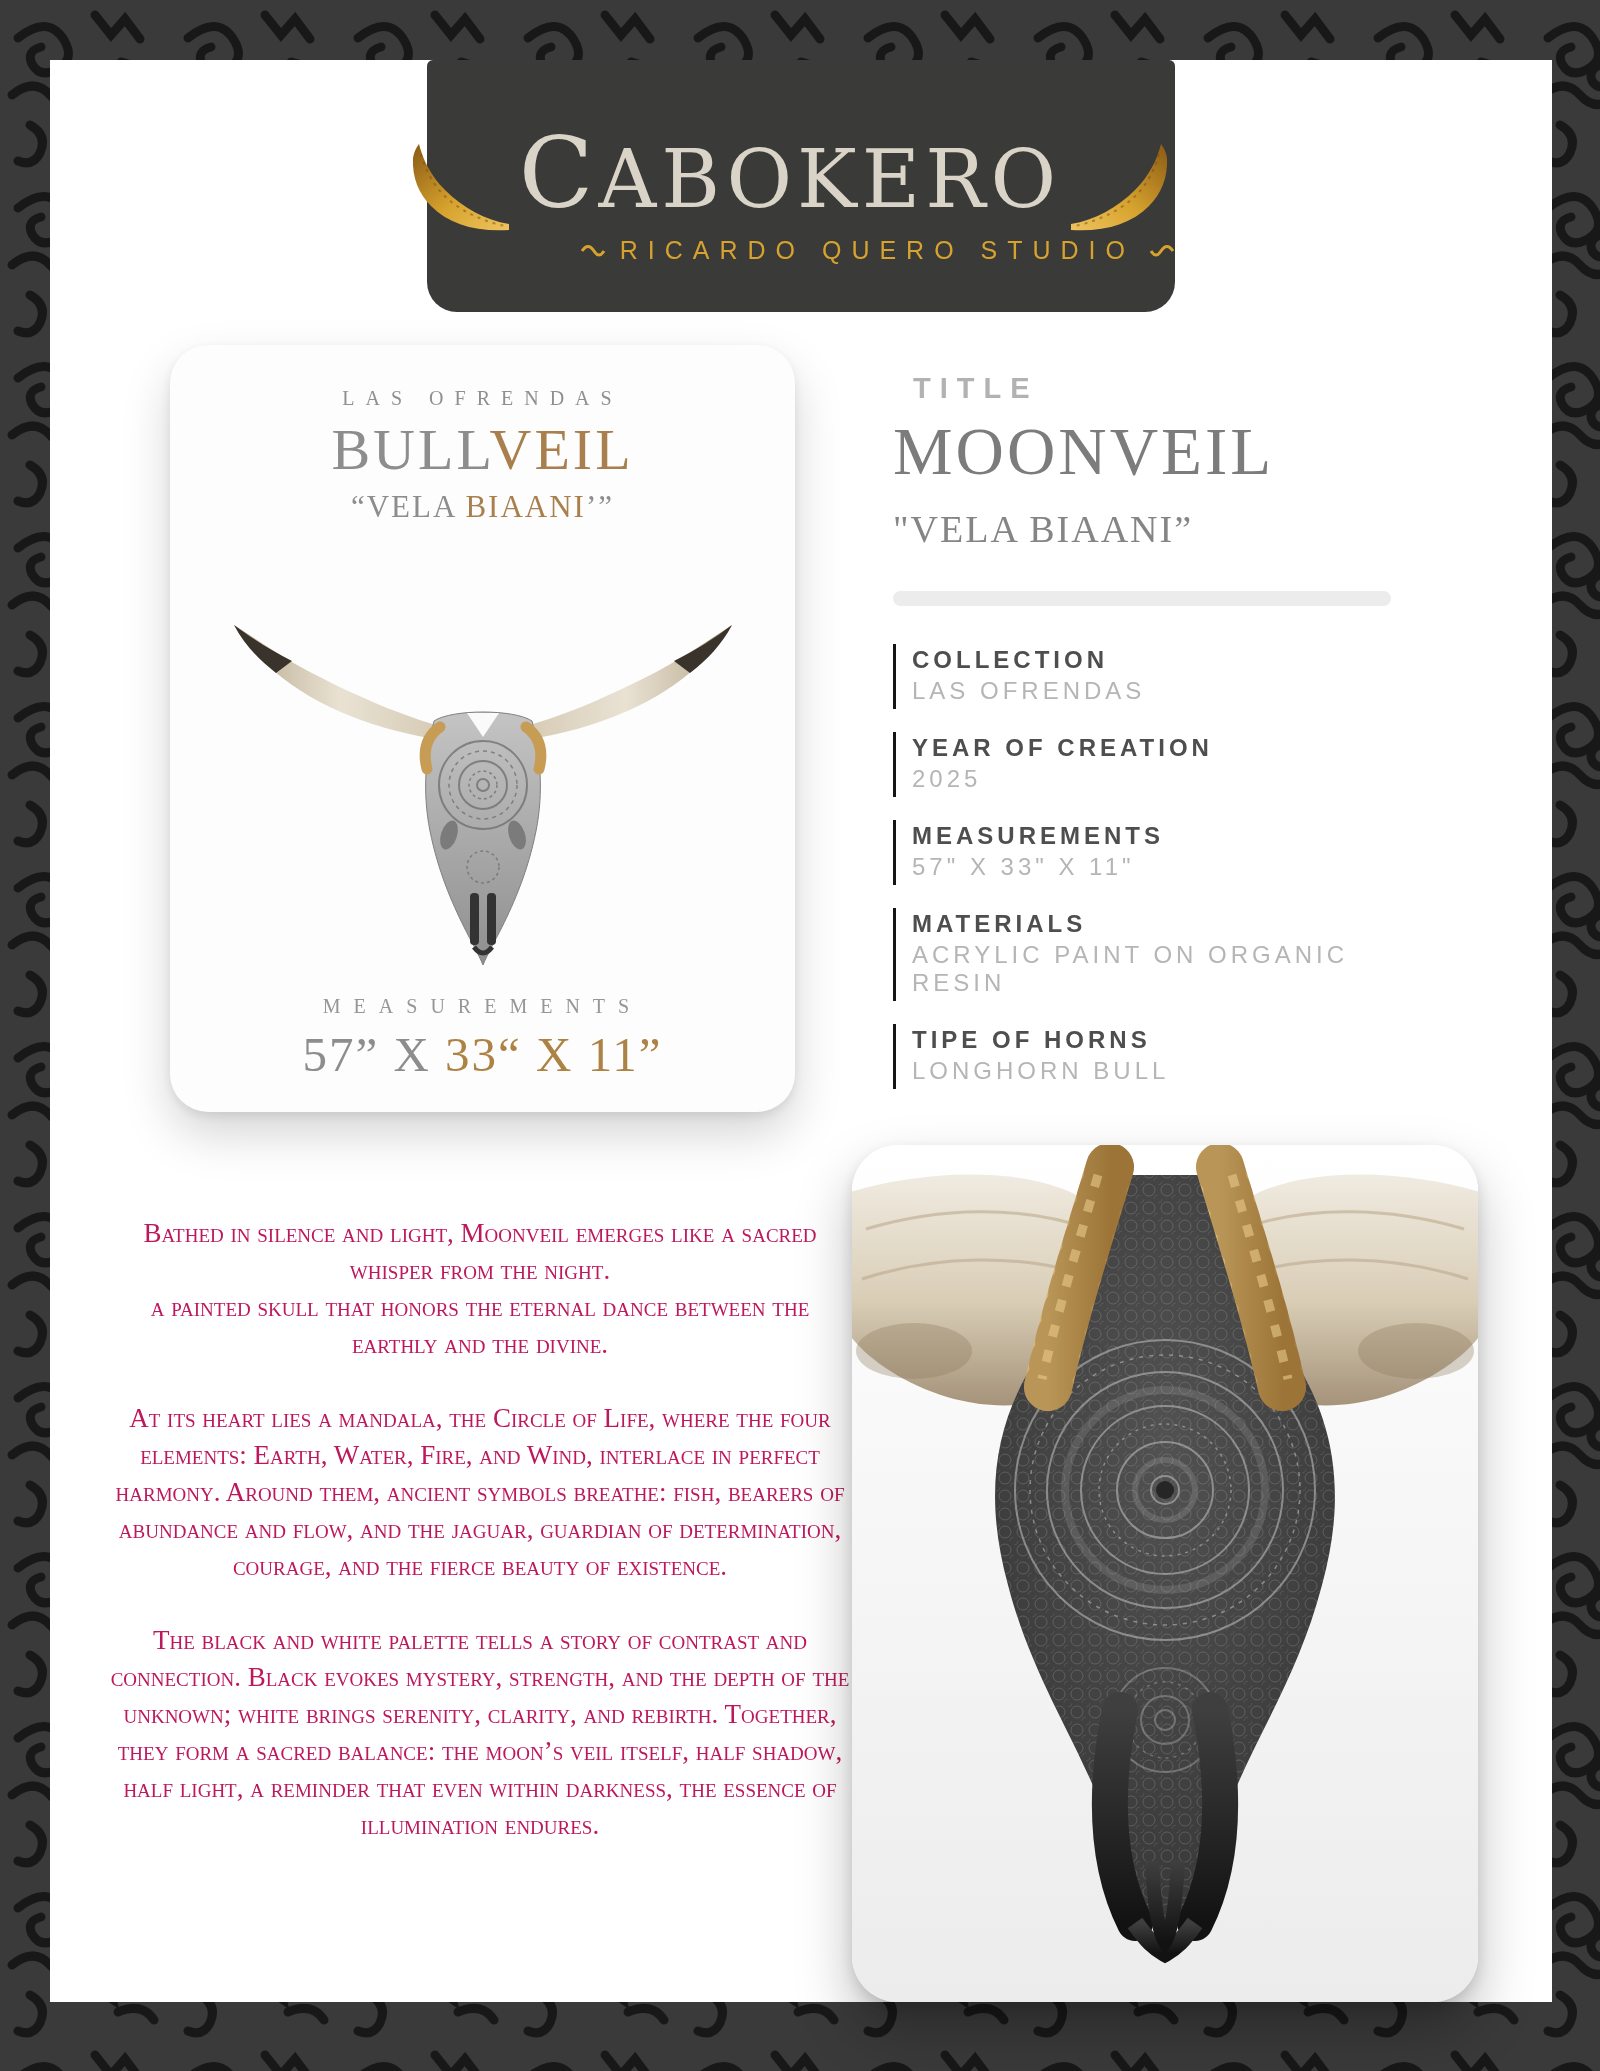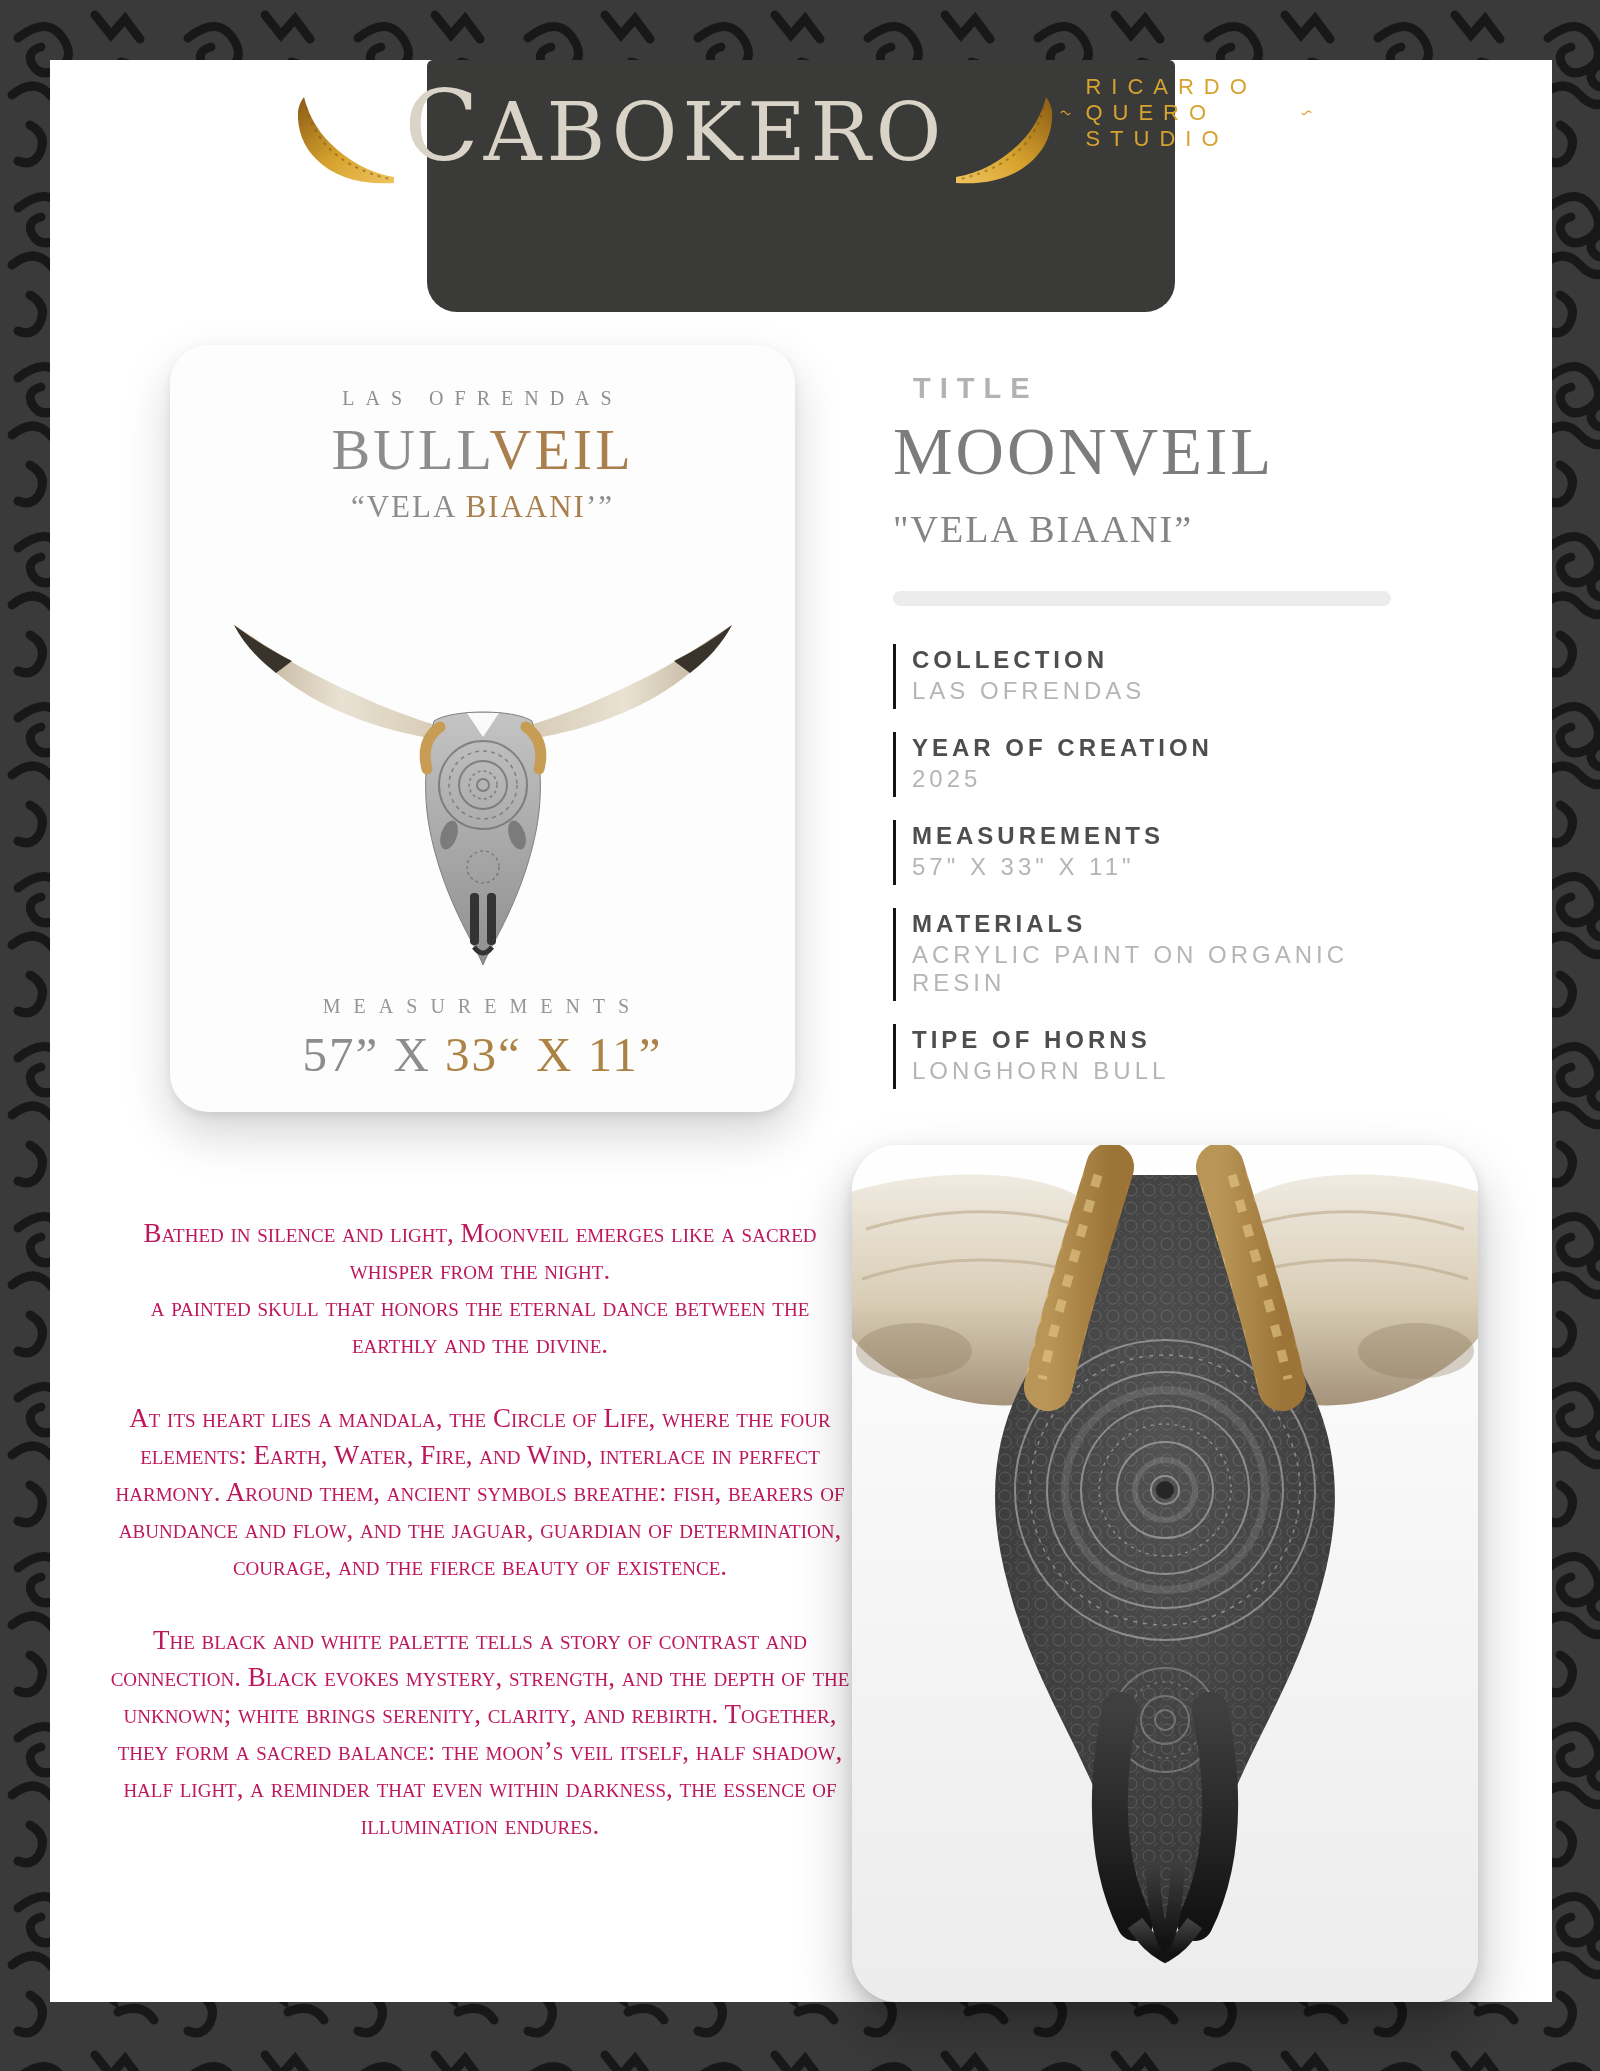--- a/index.html
+++ b/index.html
@@ -12,36 +12,36 @@
   .sheet {
     position:absolute; left:50px; top:60px; width:1502px; height:1942px;
     background:#ffffff;
   }
 
   
   .logo-box {
     position:absolute; left:50%; transform:translateX(-50%);
     top:0; width:748px; height:252px;
     background:#3a3a38; border-radius:6px 6px 30px 30px;
-    display:flex; flex-direction:row; align-items:flex-start; justify-content:center;
+    display:flex; flex-direction:column; align-items:flex-end; justify-content:center;
   }
   .brand-row { display:flex; align-items:center; gap:6px; margin-top:18px; }
   .brand {
     font-family:"DejaVu Serif", serif;
     font-size:80px; line-height:1; color:#d9d4c7; letter-spacing:5px;
     font-weight:400;
   }
   .brand::first-letter { font-size:1.22em; }
   .horn-svg { width:108px; height:96px; flex:0 0 auto; }
   .horn-left { transform:translateY(14px); }
   .horn-right { transform:translateY(14px); }
   .studio-row { display:flex; align-items:center; gap:14px; margin-top:14px; }
   .studio {
     font-family:"Liberation Sans", sans-serif;
-    font-size:22px; color:#d7a32e; letter-spacing:10px; font-weight:400;
+    font-size:25px; color:#d7a32e; letter-spacing:10px; font-weight:400;
   }
   .ornament-svg { width:26px; height:22px; }
 
   
   .product-card {
     position:absolute; left:120px; top:285px; width:625px; height:767px;
     background:#fdfdfd; border-radius:38px;
     box-shadow:0 22px 48px rgba(0,0,0,0.17), 0 4px 10px rgba(0,0,0,0.08);
     text-align:center; overflow:hidden;
   }

